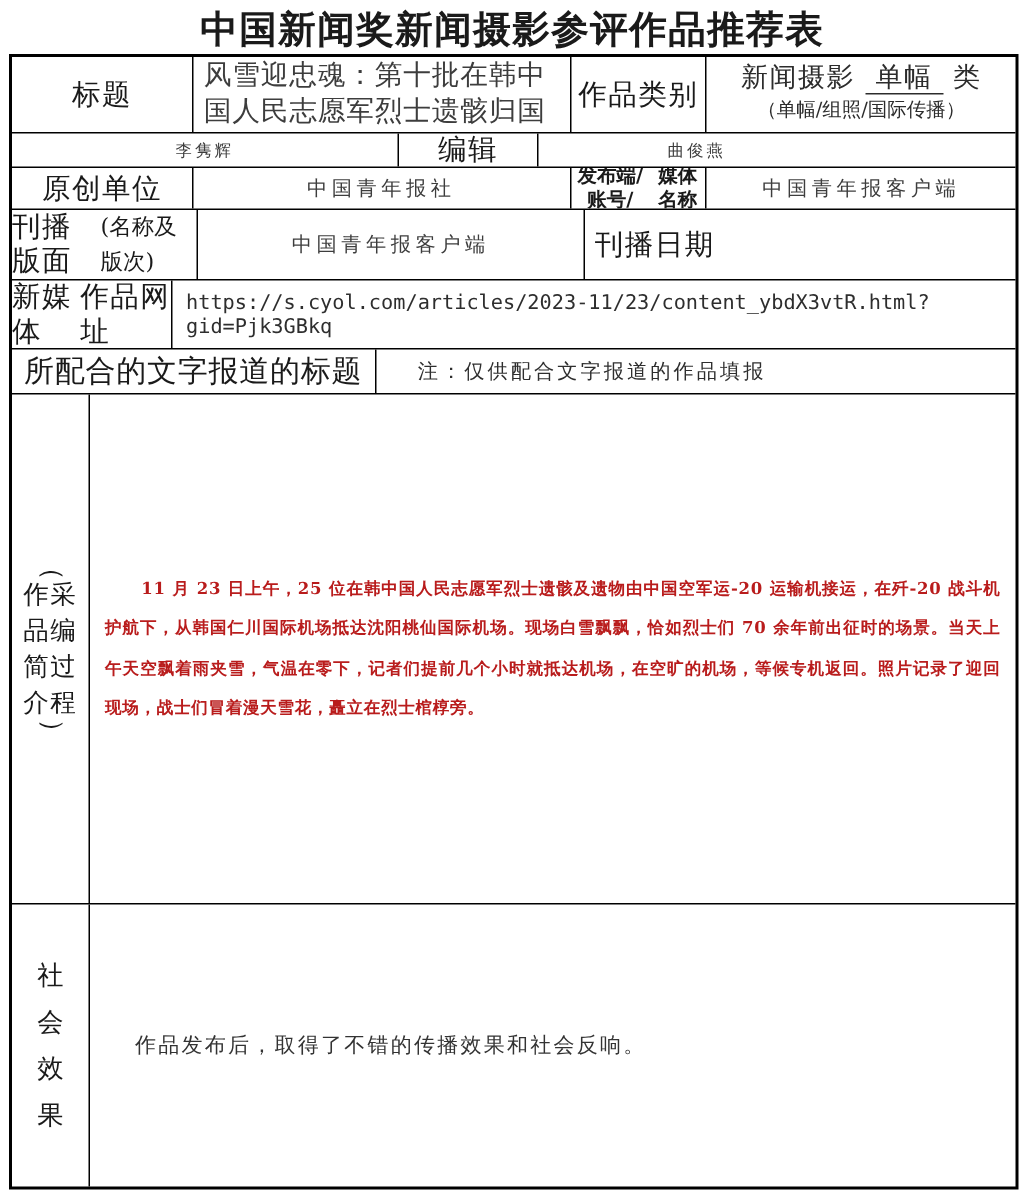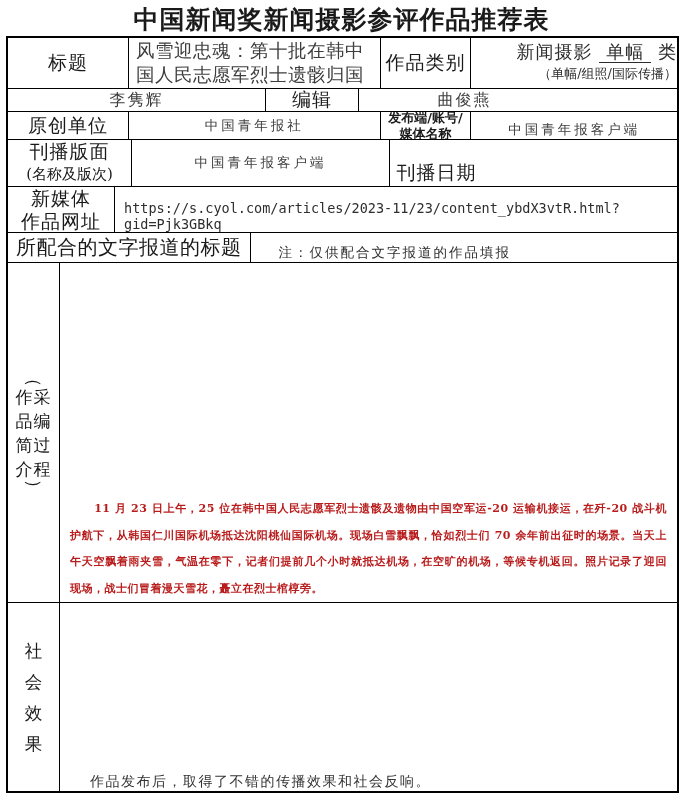--- a/index.html
+++ b/index.html
@@ -12,24 +12,24 @@
   }
 
   .table {
     position:absolute; left:6px; top:36px; width:673px; height:757px;
     border:2px solid #000; background:#fff;
     display:flex; flex-direction:column;
   }
   .row { display:flex; border-bottom:1px solid #000; flex:0 0 auto; }
   .row:last-child { border-bottom:none; }
   .cell { border-right:1px solid #000; display:flex; align-items:center; justify-content:center; overflow:hidden; }
-  .cell:last-child { border-right:none;align-items:flex-end; }
+  .cell:last-child { border-right:none; }
 
   .label { font-size:19px; color:#1a1a1a; letter-spacing:1px; }
-  .label-col { flex-direction:column; line-height:23px; }
+  .label-col { flex-direction:row; line-height:23px; }
   .small-label { font-family:"DejaVu Sans","Liberation Sans",sans-serif; font-size:13px; line-height:16px; font-weight:600; letter-spacing:0; text-align:center; }
   .value { color:#3d3d3d; }
 
   
   .r1 { height:51px; } .r2 { height:23px; } .r3 { height:28px; }
   .r4 { height:47px; } .r5 { height:46px; } .r6 { height:30px; }
   .r7 { height:340px; } .r8 { flex:1 1 auto; }
 
   
   .c1 { width:124px; } .c2 { width:258px; } .c3 { width:93px; } .c4 { width:211px; }
@@ -39,21 +39,21 @@
   .c-rep-label { width:255px; } .c-rep-note { width:447px; }
   
   .c-vlabel { width:52px; } .c-big { width:617px; }
 
   .work-title-value { justify-content:flex-start; align-items:center; padding:0 7px; font-size:18.5px; line-height:24px; text-align:left; letter-spacing:0.5px; }
   .category-cell { flex-direction:column; line-height:22px; }
   .category-line1 { font-size:18px; color:#2c2c2c; letter-spacing:1px; }
   .category-selected { border-bottom:1px solid #2c2c2c; padding:0 7px; }
   .category-line2 { font-size:13px; color:#2c2c2c; letter-spacing:0; }
 
-  .name-value { font-size:16px; letter-spacing:2px; }
+  .name-value { font-size:11px; letter-spacing:2px; }
   .unit-value { font-size:13.5px; letter-spacing:3px; }
   .date-value { font-size:19px; letter-spacing:2px; color:#2c2c2c; }
 
   .sub-label { font-size:15px; letter-spacing:0; }
 
   .url-value { justify-content:flex-start; padding-left:9px; font-family:"DejaVu Sans Mono","Liberation Mono",monospace; font-size:13.5px; letter-spacing:0; color:#2e2e2e; }
 
   .rep-label { font-size:20px; letter-spacing:0.5px; }
   .rep-note { justify-content:flex-start; padding-left:28px; font-size:13.5px; letter-spacing:2px; color:#2e2e2e; }
 

